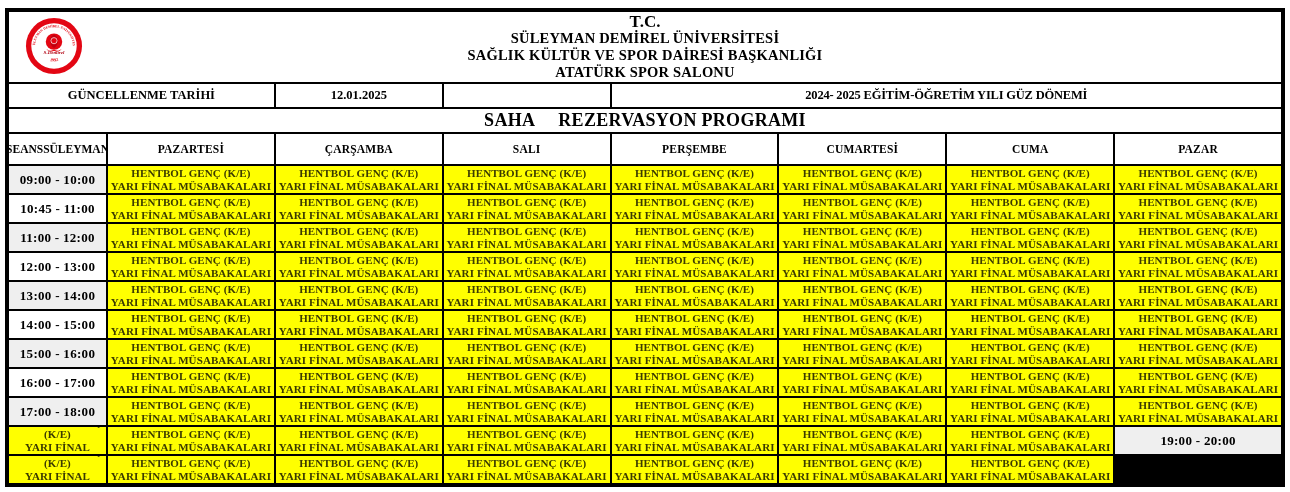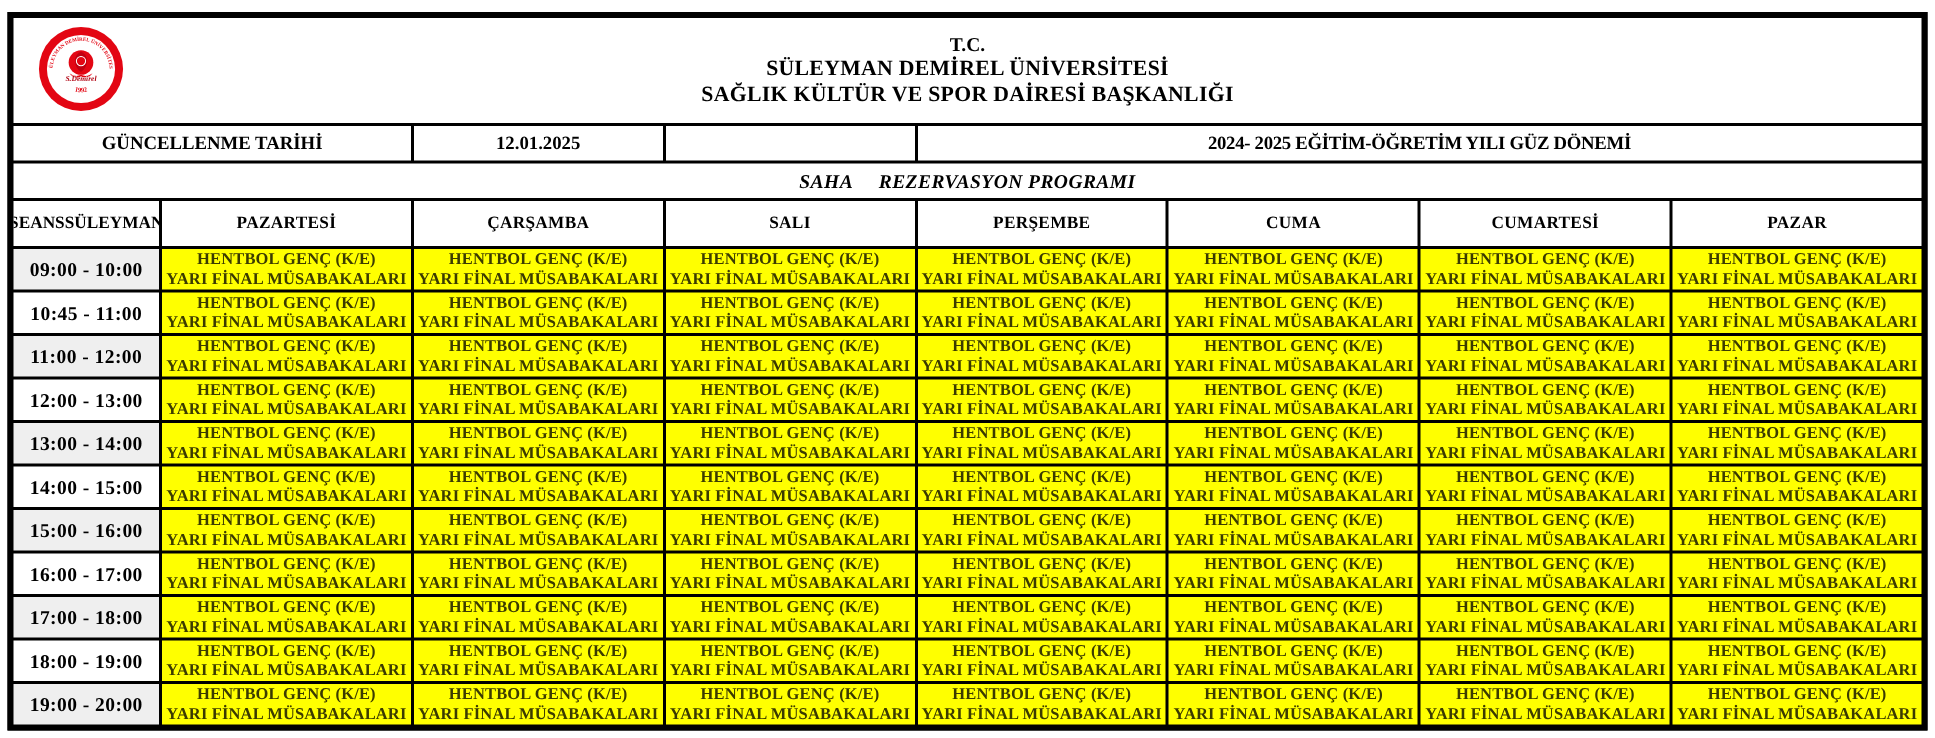--- a/index.html
+++ b/index.html
@@ -34,40 +34,39 @@
     text-align: center;
     overflow: hidden;
   }
   
   .header-cell {
     grid-column: 1 / -1;
     position: relative;
     flex-direction: column;
     justify-content: center;
   }
-  .hline1 { font-size: 13px;   line-height: 16px; }
+  .hline1 { font-size: 17px;   line-height: 16px; }
   .hline  { font-size: 14.5px; line-height: 17px; letter-spacing: 0.2px; }
   .logo-wrap {
     position: absolute;
     left: 16px;
     top: 5px;
     width: 58px;
     height: 58px;
   }
   
   .info-label { grid-column: span 2; font-size: 12.5px; font-family: Liberation Serif, serif; }
   .info-date  { font-size: 12.5px; }
   .info-term  { grid-column: span 4; font-size: 12.5px; letter-spacing: -0.2px; text-align: right; }
   
   .title-cell {
     grid-column: 1 / -1;
-    font-size: 13px;
+    font-size: 18px;
     white-space: pre;
     letter-spacing: 0.3px;
-    font-style: italic;
   }
   
   .corner-cell { flex-direction: row; font-size: 11.5px; line-height: 13px; }
   .day-cell    { font-size: 11.5px; letter-spacing: 0.2px; text-align: center; }
   
   .time-cell { font-size: 13px; letter-spacing: 0.3px; text-align: center; }
   .time-cell.alt { background: var(--alt-bg, #efefef); }
   .event-cell {
     background: var(--event-bg, #ffff00);
     color: var(--event-text, #3b3b00);
@@ -101,39 +100,40 @@
         <circle cx="30" cy="25.5" r="8.5" fill="#e30613"></circle>
         <path d="M30 18 C 25 20, 24 28, 30 32 C 36 28, 35 20, 30 18" fill="#c00010"></path>
         <circle cx="30" cy="24.5" r="3.2" fill="#e30613" stroke="#ffffff" stroke-width="0.7"></circle>
         <path d="M22 33 Q 26 38, 30 35 Q 34 38, 38 33 Q 34 36, 30 34 Q 26 36, 22 33" fill="#e30613"></path>
         <text x="30" y="38.5" font-size="5.2" font-style="italic" fill="#b00010" text-anchor="middle" font-family="Liberation Serif, serif" paint-order="stroke" stroke="#ffffff" stroke-width="0.6">S.Demirel</text>
       </svg>
     </span>
     <div class="hline1">T.C.</div>
     <div class="hline">SÜLEYMAN DEMİREL ÜNİVERSİTESİ</div>
     <div class="hline">SAĞLIK KÜLTÜR VE SPOR DAİRESİ BAŞKANLIĞI</div>
+    <div class="hline">ATATÜRK SPOR SALONU</div>
   </div>
 
   <div class="cell info-label">GÜNCELLENME TARİHİ</div>
   <div class="cell info-date">12.01.2025</div>
   <div class="cell info-empty"></div>
   <div class="cell info-term">2024- 2025 EĞİTİM-ÖĞRETİM YILI GÜZ DÖNEMİ</div>
 
   <div class="cell title-cell">SAHA     REZERVASYON PROGRAMI</div>
 
   <div class="cell corner-cell">
     <div>SEANS</div>
     <div>SÜLEYMAN</div>
   </div>
   <div class="cell day-cell">PAZARTESİ</div>
   <div class="cell day-cell">ÇARŞAMBA</div>
   <div class="cell day-cell">SALI</div>
   <div class="cell day-cell">PERŞEMBE</div>
+  <div class="cell day-cell">CUMARTESİ</div>
   <div class="cell day-cell">CUMA</div>
-  <div class="cell day-cell">CUMARTESİ</div>
   <div class="cell day-cell">PAZAR</div>
 
 <div class="cell time-cell alt">09:00 - 10:00</div>
     <div class="cell event-cell">
       <div>HENTBOL GENÇ (K/E)</div>
       <div>YARI FİNAL MÜSABAKALARI</div>
     </div>
     <div class="cell event-cell">
       <div>HENTBOL GENÇ (K/E)</div>
       <div>YARI FİNAL MÜSABAKALARI</div>
@@ -383,21 +383,20 @@
       <div>YARI FİNAL MÜSABAKALARI</div>
     </div>
     <div class="cell event-cell">
       <div>HENTBOL GENÇ (K/E)</div>
       <div>YARI FİNAL MÜSABAKALARI</div>
     </div>
     <div class="cell event-cell">
       <div>HENTBOL GENÇ (K/E)</div>
       <div>YARI FİNAL MÜSABAKALARI</div>
     </div>
-    <div class="cell time-cell">18:00 - 19:00</div>
     <div class="cell event-cell">
       <div>HENTBOL GENÇ (K/E)</div>
       <div>YARI FİNAL MÜSABAKALARI</div>
     </div>
     <div class="cell event-cell">
       <div>HENTBOL GENÇ (K/E)</div>
       <div>YARI FİNAL MÜSABAKALARI</div>
     </div>
     <div class="cell event-cell">
       <div>HENTBOL GENÇ (K/E)</div>

